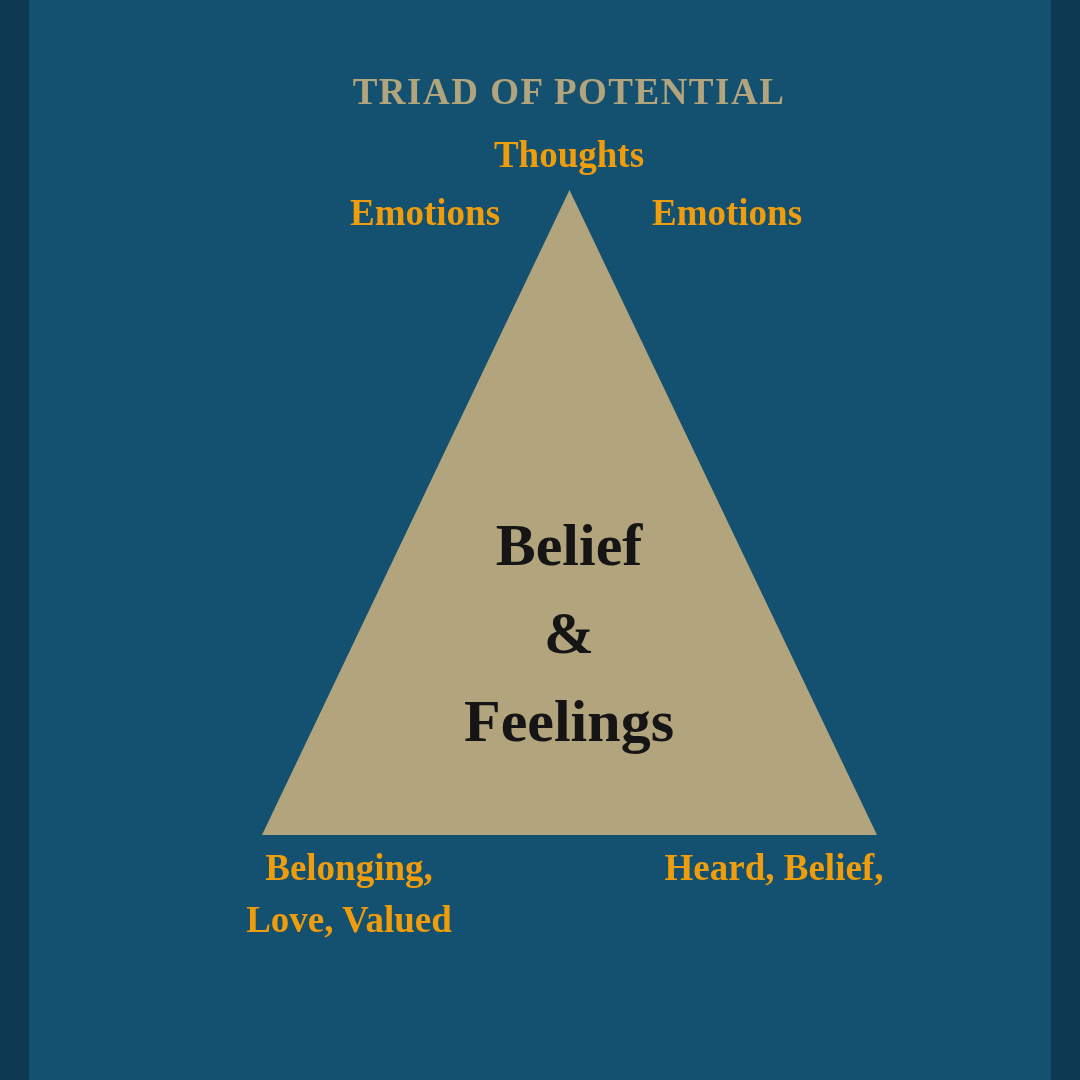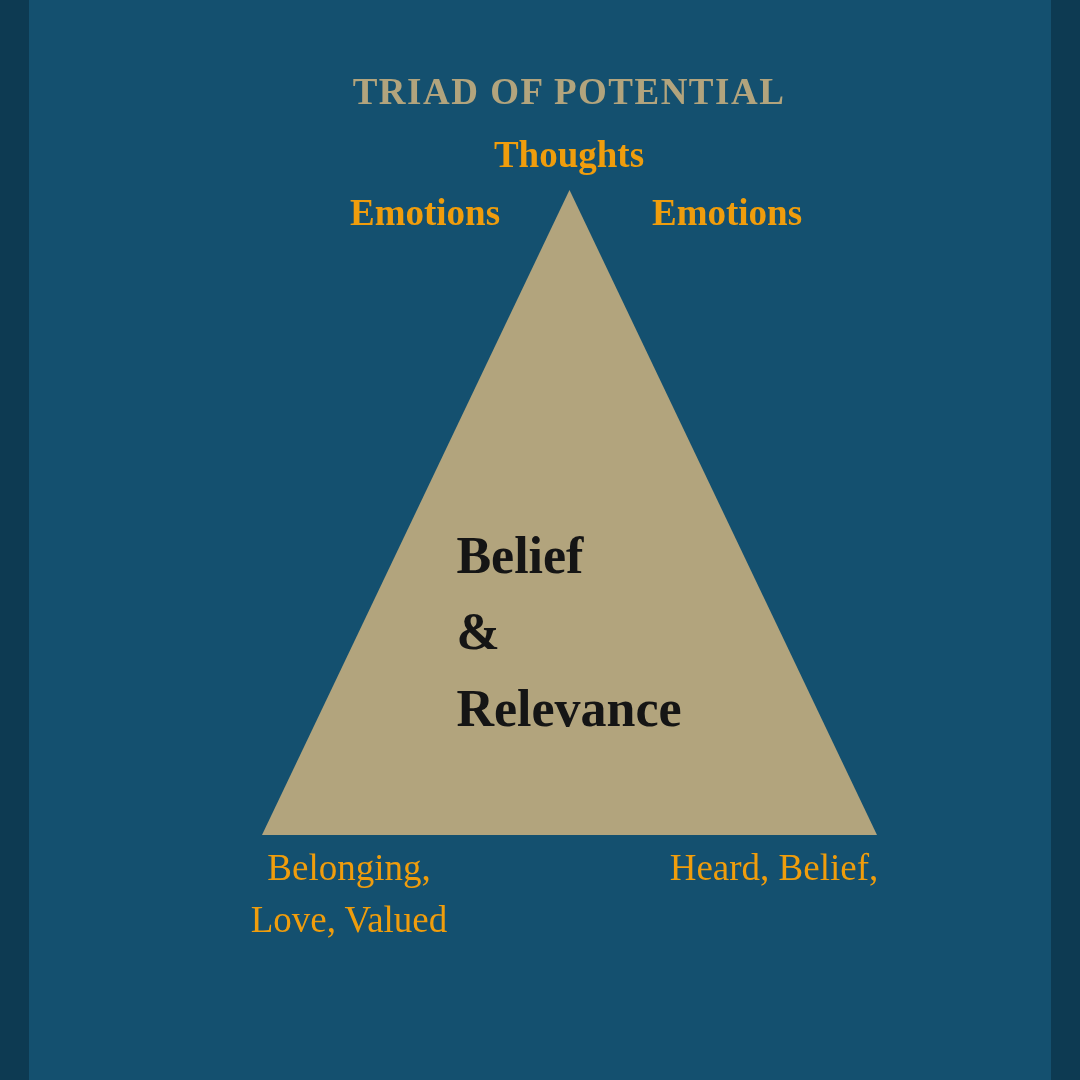--- a/index.html
+++ b/index.html
@@ -49,34 +49,34 @@
     color: var(--accent-orange);
     font-size: 37px;
     text-align: center;
   }
   .label-thoughts { left: 540px; top: 133px; }
   .label-feelings { left: 396px; top: 191px; }
   .label-emotions { left: 698px; top: 191px; }
   .center-block {
     position: absolute;
     left: 540px;
-    top: 518px;
+    top: 501px;
     transform: translateX(-50%);
-    text-align: left;
+    text-align: center;
     color: var(--center-text);
     font-weight: bold;
-    font-size: 52px;
+    font-size: 60px;
     line-height: 1.47;
   }
   .corner-block {
     position: absolute;
     transform: translateX(-50%);
     text-align: center;
     color: var(--accent-orange);
-    font-weight: normal;
+    font-weight: bold;
     font-size: 37px;
     line-height: 1.4;
   }
   .bottom-left  { left: 320px; top: 842px; }
   .bottom-right { left: 745px; top: 842px; }
 </style>
 </head>
 <body>
 
 <div class="canvas">
@@ -87,21 +87,21 @@
 
   <div class="txt orange label-feelings">Emotions</div>
 
   <div class="txt orange label-emotions">Emotions</div>
 
   <div class="triangle"></div>
 
   <div class="center-block">
     <div>Belief</div>
     <div>&amp;</div>
-    <div>Relevance</div>
+    <div>Feelings</div>
   </div>
 
   <div class="corner-block bottom-left">
     <div>Belonging,</div>
     <div>Love, Valued</div>
   </div>
 
   <div class="corner-block bottom-right">
     <div>Heard, Belief,</div>
   </div>

